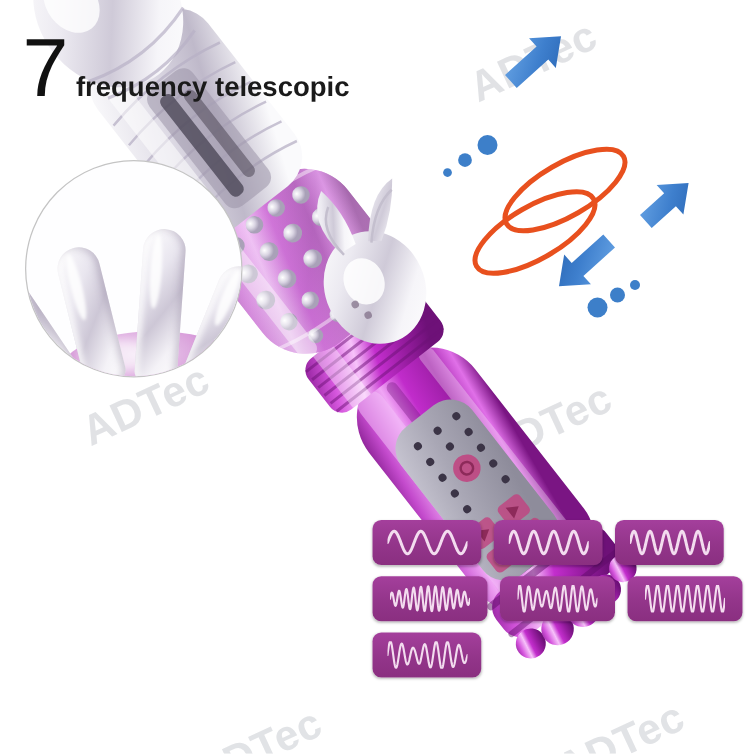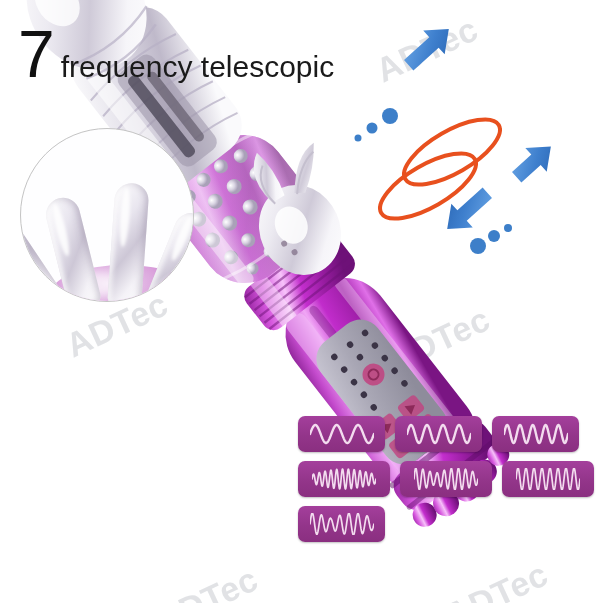--- a/index.html
+++ b/index.html
@@ -34,21 +34,21 @@
     position:absolute;left:18px;top:24px;
     display:flex;align-items:baseline;
     z-index:40;
   }
   #headline .big{
     font-size:66px;line-height:.92;
     color:#111;font-weight:400;
     font-family:"Liberation Sans", sans-serif;
   }
   #headline .rest{
-    font-size:30px;color:#1a1a1a;font-weight:400;
+    font-size:22px;color:#1a1a1a;font-weight:700;
     margin-left:6px;
   }
 
   
   #inset{
     position:absolute;left:20px;top:128px;
     width:172px;height:172px;
     border-radius:50%;
     border:1px solid #c4c4c4;
     overflow:hidden;

